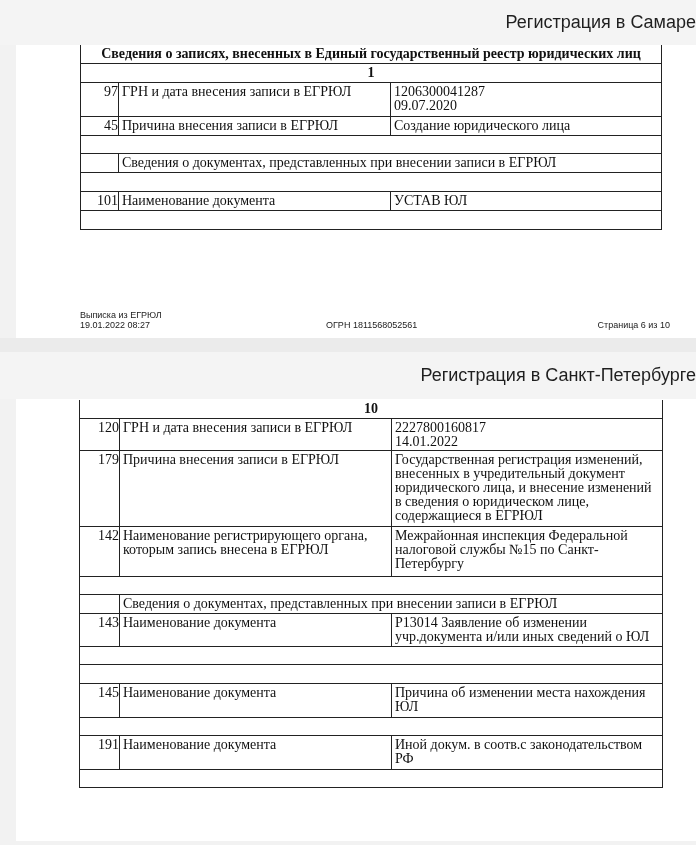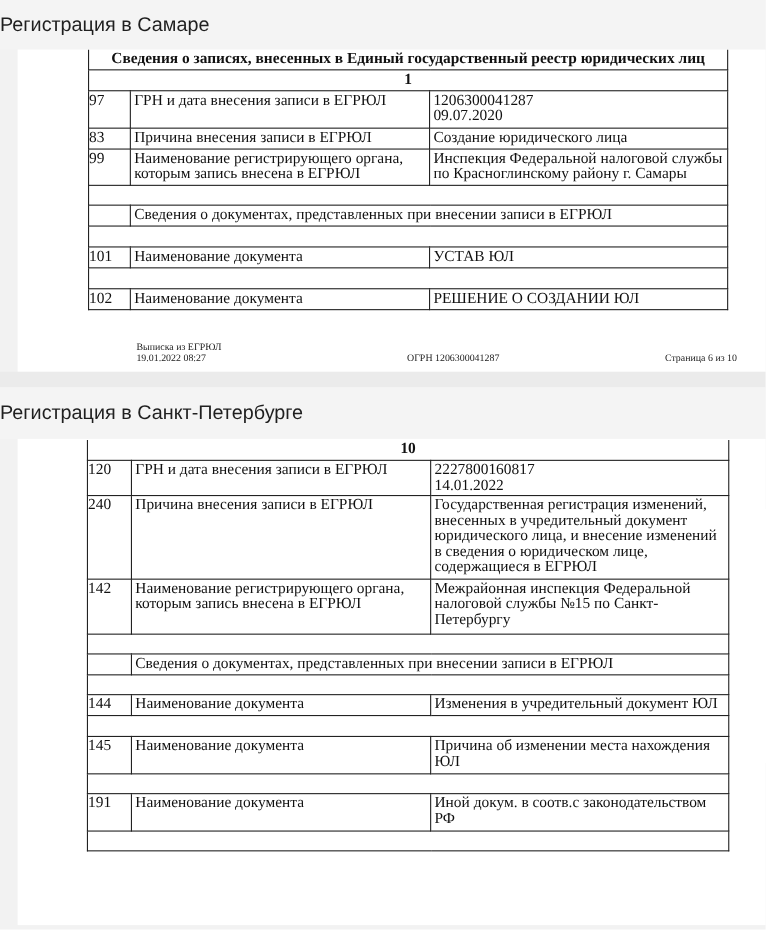--- a/index.html
+++ b/index.html
@@ -4,21 +4,21 @@
 <style>
   html, body { margin: 0; padding: 0; }
   body {
     width: 696px; height: 845px; position: relative; overflow: hidden;
     background: #f2f2f2;
     font-family: "Liberation Serif", serif;
   }
   .title-band {
     position: absolute; left: 0; width: 696px;
     background: #f4f4f4;
-    display: flex; align-items: center; justify-content: flex-start;
+    display: flex; align-items: center; justify-content: flex-end;
     font-family: "Liberation Sans", sans-serif;
     font-size: 18px; color: #1f1f1f;
   }
   #title-1 { top: 0; height: 45px; }
   #gap-1 { position: absolute; left: 0; top: 338px; width: 696px; height: 14px; background: #ebebeb; }
   #title-2 { top: 352px; height: 47px; }
   .doc { position: absolute; left: 16px; width: 693px; background: #ffffff; overflow: hidden; }
   #doc-1 { top: 45px; height: 293px; }
   #doc-2 { top: 399px; height: 442px; }
 
@@ -28,28 +28,28 @@
   }
   #doc-1 table.egrul { left: 64px; top: 0; width: 581px; }
   #doc-2 table.egrul { left: 63px; top: 1px; width: 583px; }
   table.egrul td {
     border: 1px solid #222;
     padding: 2px 3px 0 3px;
     vertical-align: top;
     white-space: pre;
     overflow: hidden;
   }
-  table.egrul td.num { text-align: left; padding-left: 0; padding-right: 0; }
+  table.egrul td.num { text-align: right; padding-left: 0; padding-right: 0; }
   table.egrul td.bold { font-weight: bold; }
   table.egrul td.center { text-align: center; }
   table.egrul td.open-top { border-top: none; }
 
   .footer-text {
     position: absolute; font-size: 9px; line-height: 10px; color: #222;
-    font-family: Liberation Serif, serif; white-space: nowrap; margin-left: 44px;
+    font-family: Liberation Sans, sans-serif; white-space: nowrap;
   }
   #footer-left-1 { left: 64px; top: 265px; }
   #footer-left-2 { left: 64px; top: 275px; }
   #footer-center { left: 310px; top: 275px; }
   #footer-right { right: 39px; top: 275px; }
 </style>
 </head>
 <body>
 
 <div id="title-1" class="title-band">
@@ -70,60 +70,48 @@
       <tr style="height:19px">
         <td colspan="3" class="bold center">1</td>
       </tr>
       <tr style="height:34px">
         <td class="num">97</td>
         <td>ГРН и дата внесения записи в ЕГРЮЛ</td>
         <td>1206300041287
 09.07.2020</td>
       </tr>
       <tr style="height:19px">
-        <td class="num">83</td>
+        <td class="num">45</td>
         <td>Причина внесения записи в ЕГРЮЛ</td>
         <td>Создание юридического лица</td>
-      </tr>
-      <tr style="height:33px">
-        <td class="num">99</td>
-        <td>Наименование регистрирующего органа,
-которым запись внесена в ЕГРЮЛ</td>
-        <td>Инспекция Федеральной налоговой службы
-по Красноглинскому району г. Самары</td>
       </tr>
       <tr style="height:18px">
           <td colspan="3"></td>
         </tr>
       <tr style="height:19px">
         <td class="num"></td>
         <td colspan="2">Сведения о документах, представленных при внесении записи в ЕГРЮЛ</td>
       </tr>
       <tr style="height:19px">
           <td colspan="3"></td>
         </tr>
       <tr style="height:19px">
         <td class="num">101</td>
         <td>Наименование документа</td>
         <td>УСТАВ ЮЛ</td>
       </tr>
       <tr style="height:19px">
           <td colspan="3"></td>
         </tr>
-      <tr style="height:19px">
-        <td class="num">102</td>
-        <td>Наименование документа</td>
-        <td>РЕШЕНИЕ О СОЗДАНИИ ЮЛ</td>
-      </tr>
     </tbody>
   </table>
 
   <div id="footer-left-1" class="footer-text">Выписка из ЕГРЮЛ</div>
   <div id="footer-left-2" class="footer-text">19.01.2022 08:27</div>
-  <div id="footer-center" class="footer-text">ОГРН 1206300041287</div>
+  <div id="footer-center" class="footer-text">ОГРН 1811568052561</div>
   <div id="footer-right" class="footer-text">Страница 6 из 10</div>
 </div>
 
 <div id="gap-1"></div>
 
 <div id="title-2" class="title-band">
   <span>Регистрация в Санкт-Петербурге</span>
 </div>
 
 <div id="doc-2" class="doc">
@@ -137,21 +125,21 @@
       <tr style="height:18px">
         <td colspan="3" class="bold center open-top">10</td>
       </tr>
       <tr style="height:32px">
         <td class="num">120</td>
         <td>ГРН и дата внесения записи в ЕГРЮЛ</td>
         <td>2227800160817
 14.01.2022</td>
       </tr>
       <tr style="height:76px">
-        <td class="num">240</td>
+        <td class="num">179</td>
         <td>Причина внесения записи в ЕГРЮЛ</td>
         <td>Государственная регистрация изменений,
 внесенных в учредительный документ
 юридического лица, и внесение изменений
 в сведения о юридическом лице,
 содержащиеся в ЕГРЮЛ</td>
       </tr>
       <tr style="height:50px">
         <td class="num">142</td>
         <td>Наименование регистрирующего органа,
@@ -160,28 +148,29 @@
 налоговой службы №15 по Санкт-
 Петербургу</td>
       </tr>
       <tr style="height:18px">
           <td colspan="3"></td>
         </tr>
       <tr style="height:19px">
         <td class="num"></td>
         <td colspan="2">Сведения о документах, представленных при внесении записи в ЕГРЮЛ</td>
       </tr>
+      <tr style="height:33px">
+        <td class="num">143</td>
+        <td>Наименование документа</td>
+        <td>Р13014 Заявление об изменении
+учр.документа и/или иных сведений о ЮЛ</td>
+      </tr>
       <tr style="height:18px">
           <td colspan="3"></td>
         </tr>
-      <tr style="height:19px">
-        <td class="num">144</td>
-        <td>Наименование документа</td>
-        <td>Изменения в учредительный документ ЮЛ</td>
-      </tr>
       <tr style="height:19px">
           <td colspan="3"></td>
         </tr>
       <tr style="height:34px">
         <td class="num">145</td>
         <td>Наименование документа</td>
         <td>Причина об изменении места нахождения
 ЮЛ</td>
       </tr>
       <tr style="height:18px">

